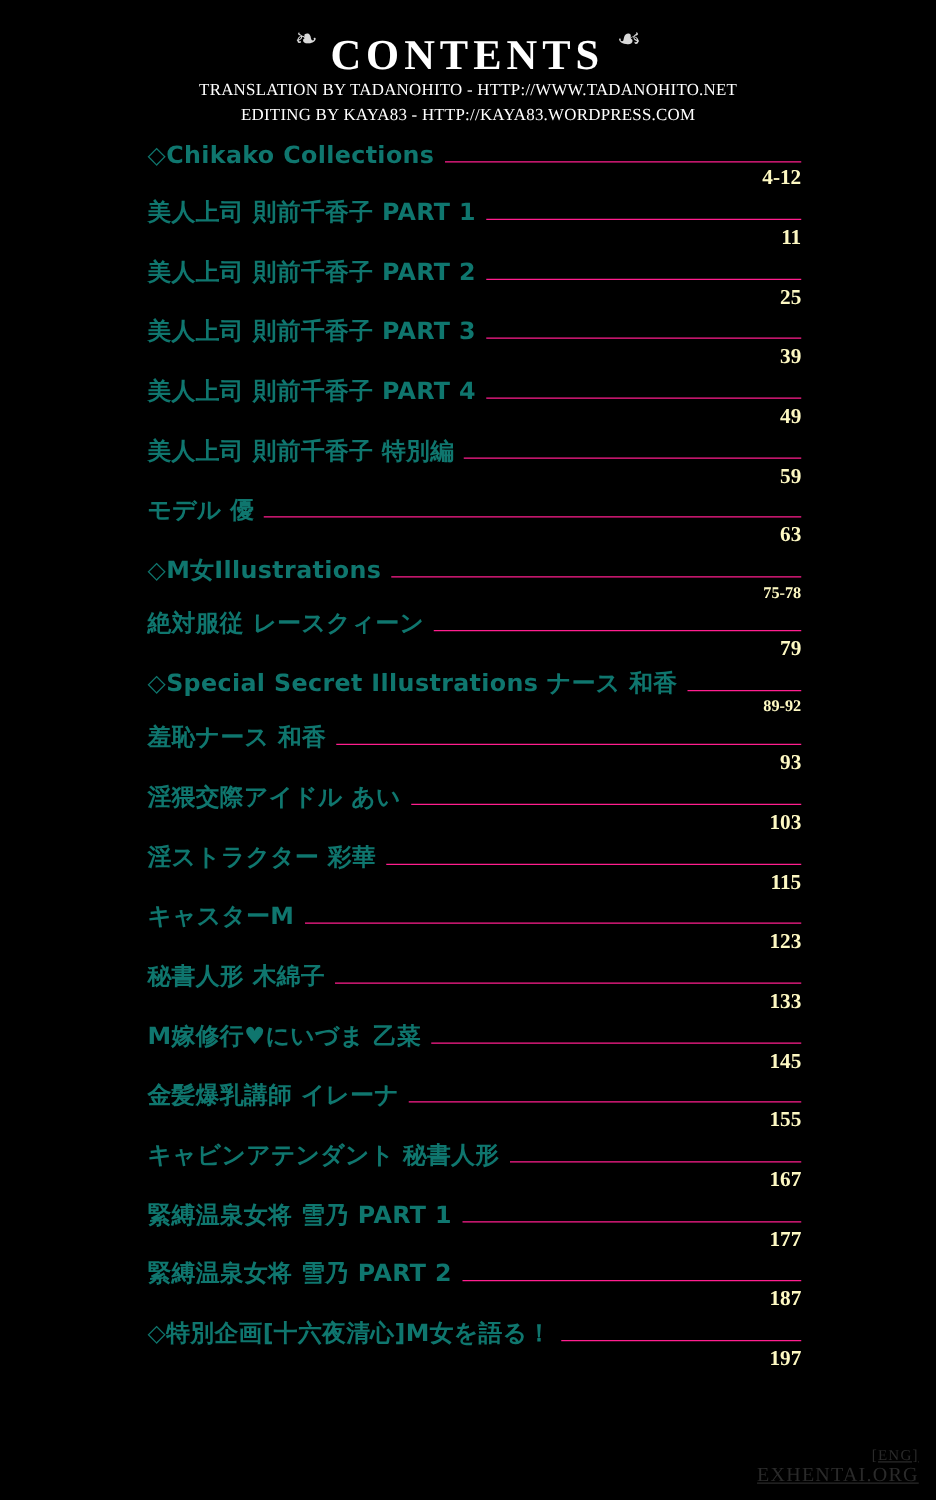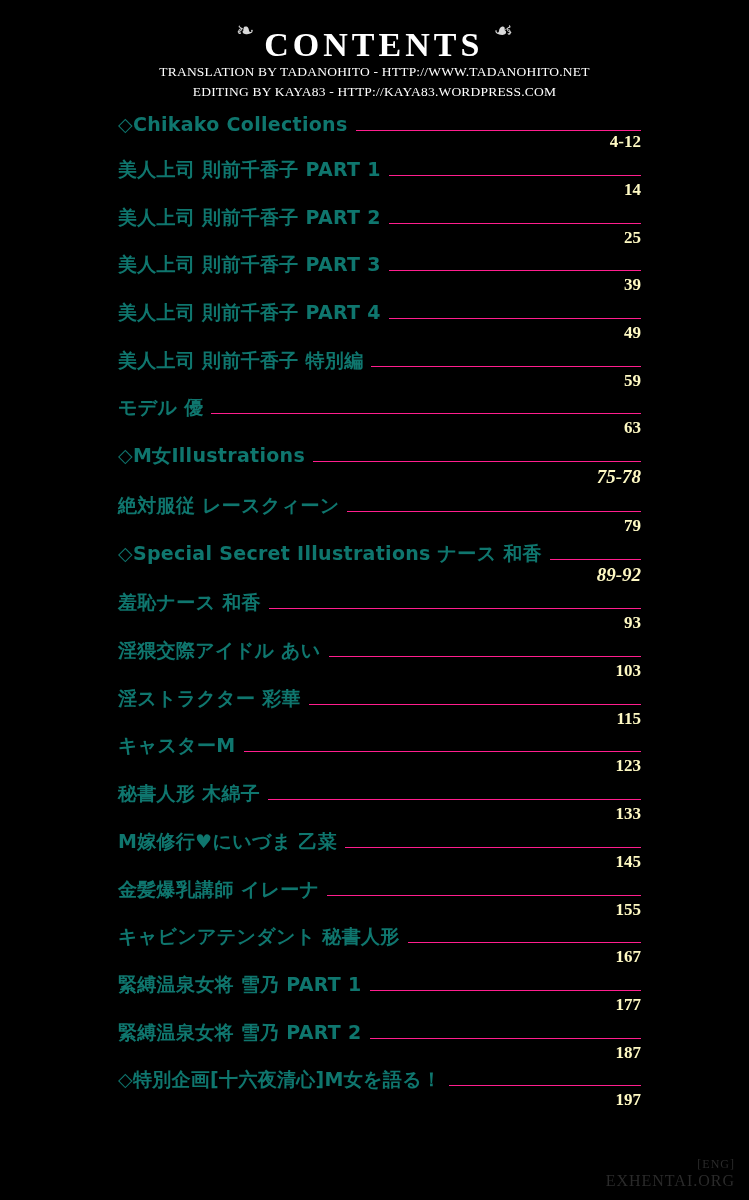--- a/index.html
+++ b/index.html
@@ -76,33 +76,33 @@
   .entry-page {
     color: #fef9c3;
     font-family: "Liberation Serif", serif;
     font-size: 17px;
     font-weight: bold;
     text-align: right;
     margin-top: -2px;
     line-height: 1.1;
   }
   .entry-page.wide {
-    font-size: 19px;
-    font-style: italic;
+    font-size: 13px;
   }
   .watermark {
     position: absolute;
     right: 14px;
     bottom: 10px;
     color: #2a2a2a;
     font-family: "Liberation Serif", serif;
     font-size: 15px;
     text-align: right;
     line-height: 1.15;
     letter-spacing: 1px;
+    text-decoration: underline;
   }
   .watermark .w1 { font-size: 12px; display: block; }
   .watermark .w2 { font-size: 16px; display: block; }
 </style>
 </head>
 <body>
 
 <div class="page">
 
   <div class="title-row">
@@ -124,21 +124,21 @@
         <span class="entry-rule"></span>
       </div>
       <div class="entry-page">4-12</div>
     </div>
 
     <div class="toc-entry">
       <div class="entry-line">
         <span class="entry-label">美人上司 則前千香子 PART 1</span>
         <span class="entry-rule"></span>
       </div>
-      <div class="entry-page">14</div>
+      <div class="entry-page">11</div>
     </div>
 
     <div class="toc-entry">
       <div class="entry-line">
         <span class="entry-label">美人上司 則前千香子 PART 2</span>
         <span class="entry-rule"></span>
       </div>
       <div class="entry-page">25</div>
     </div>
 

